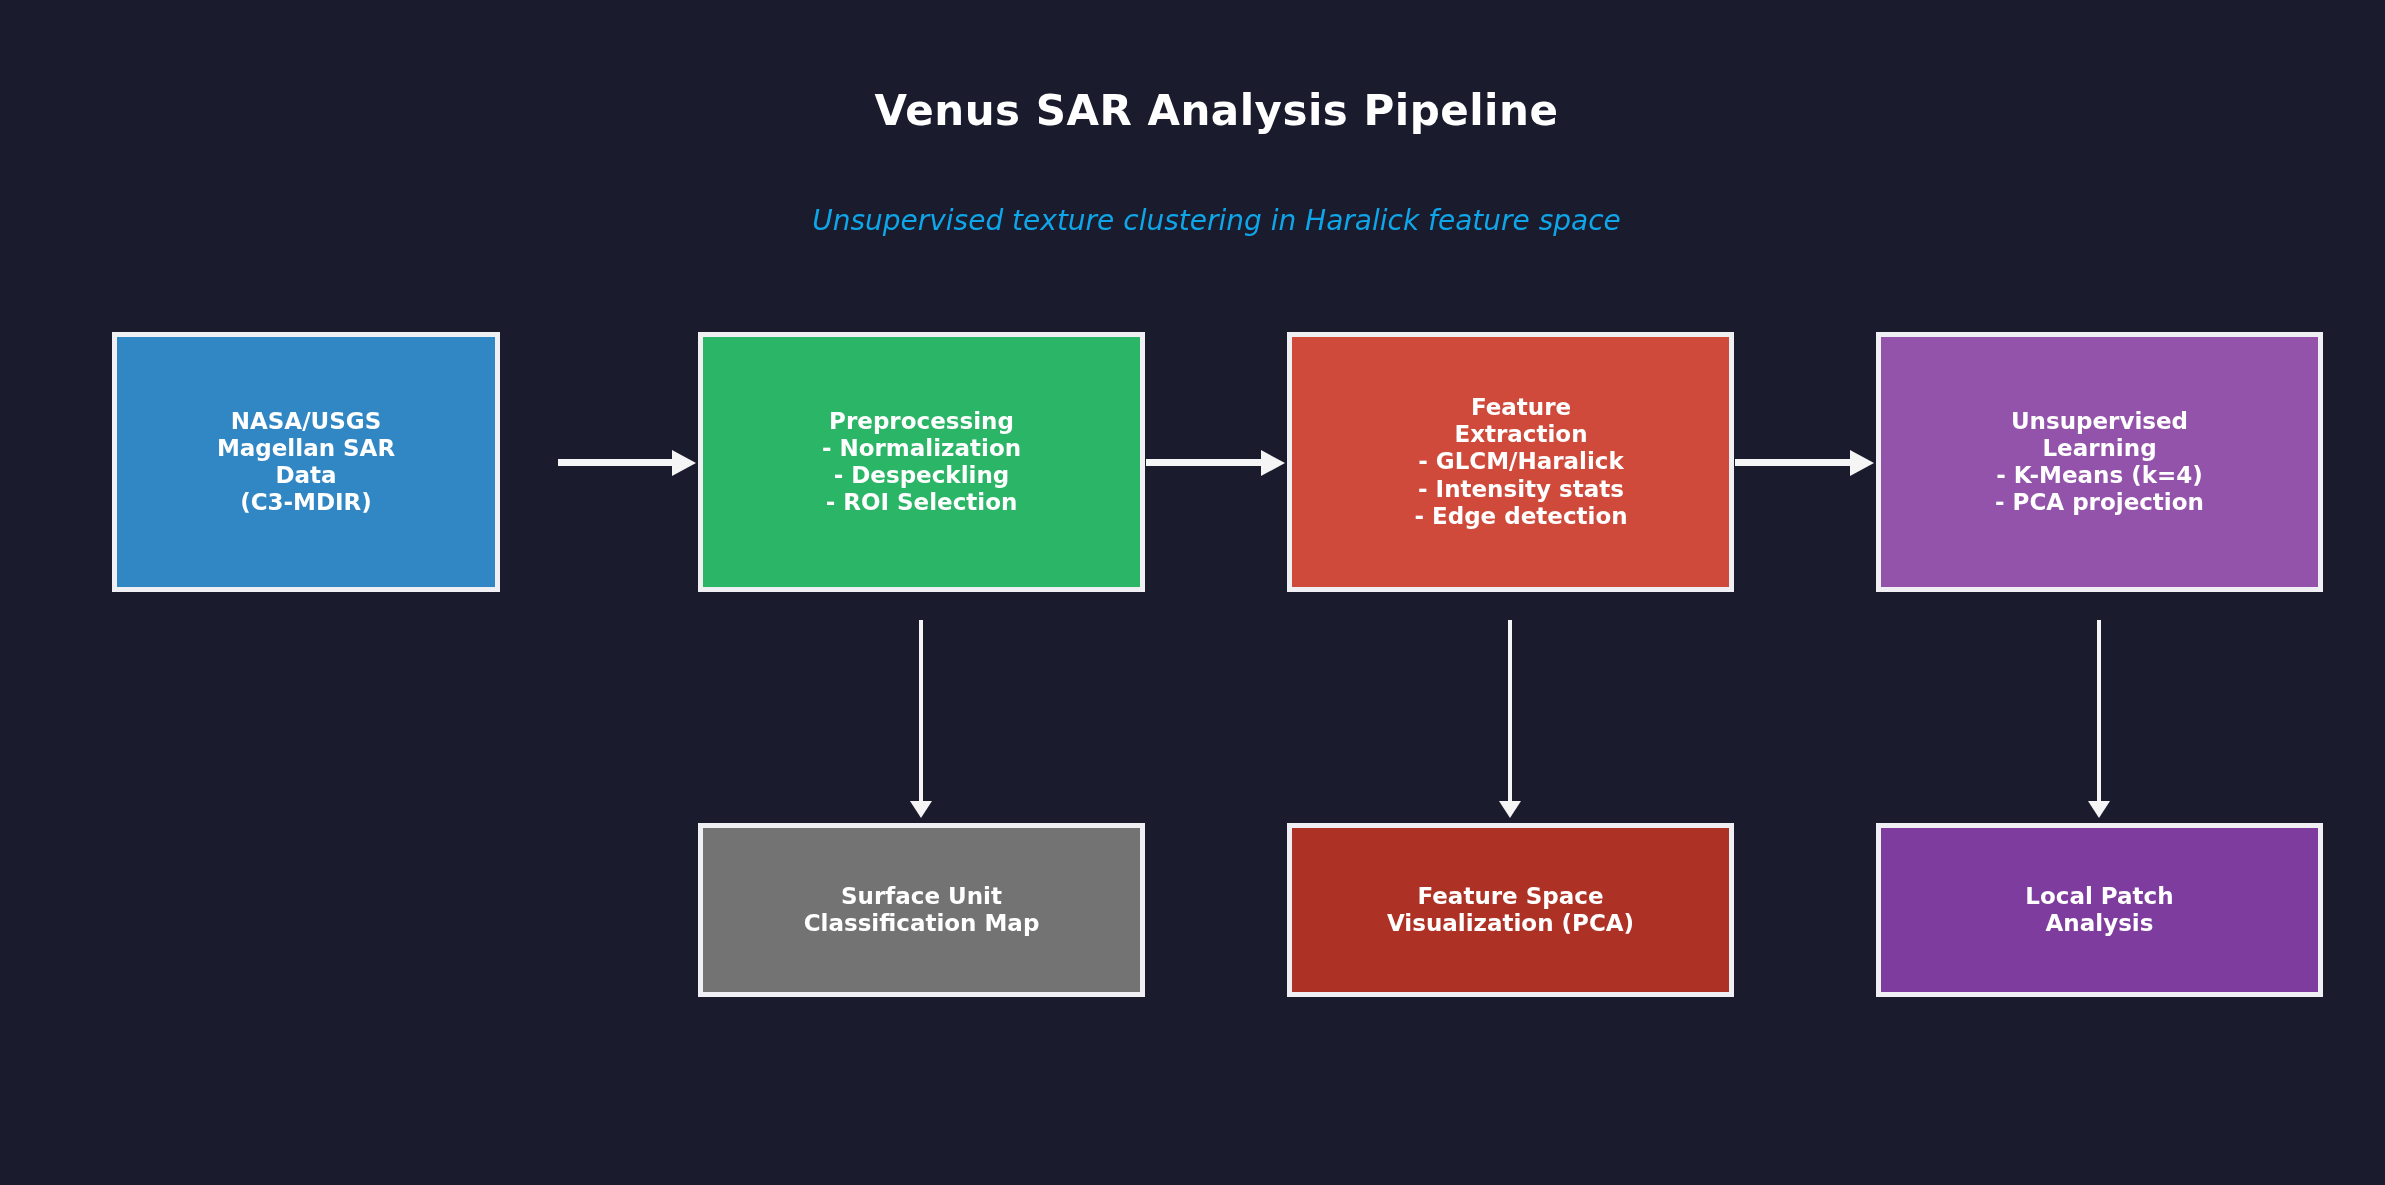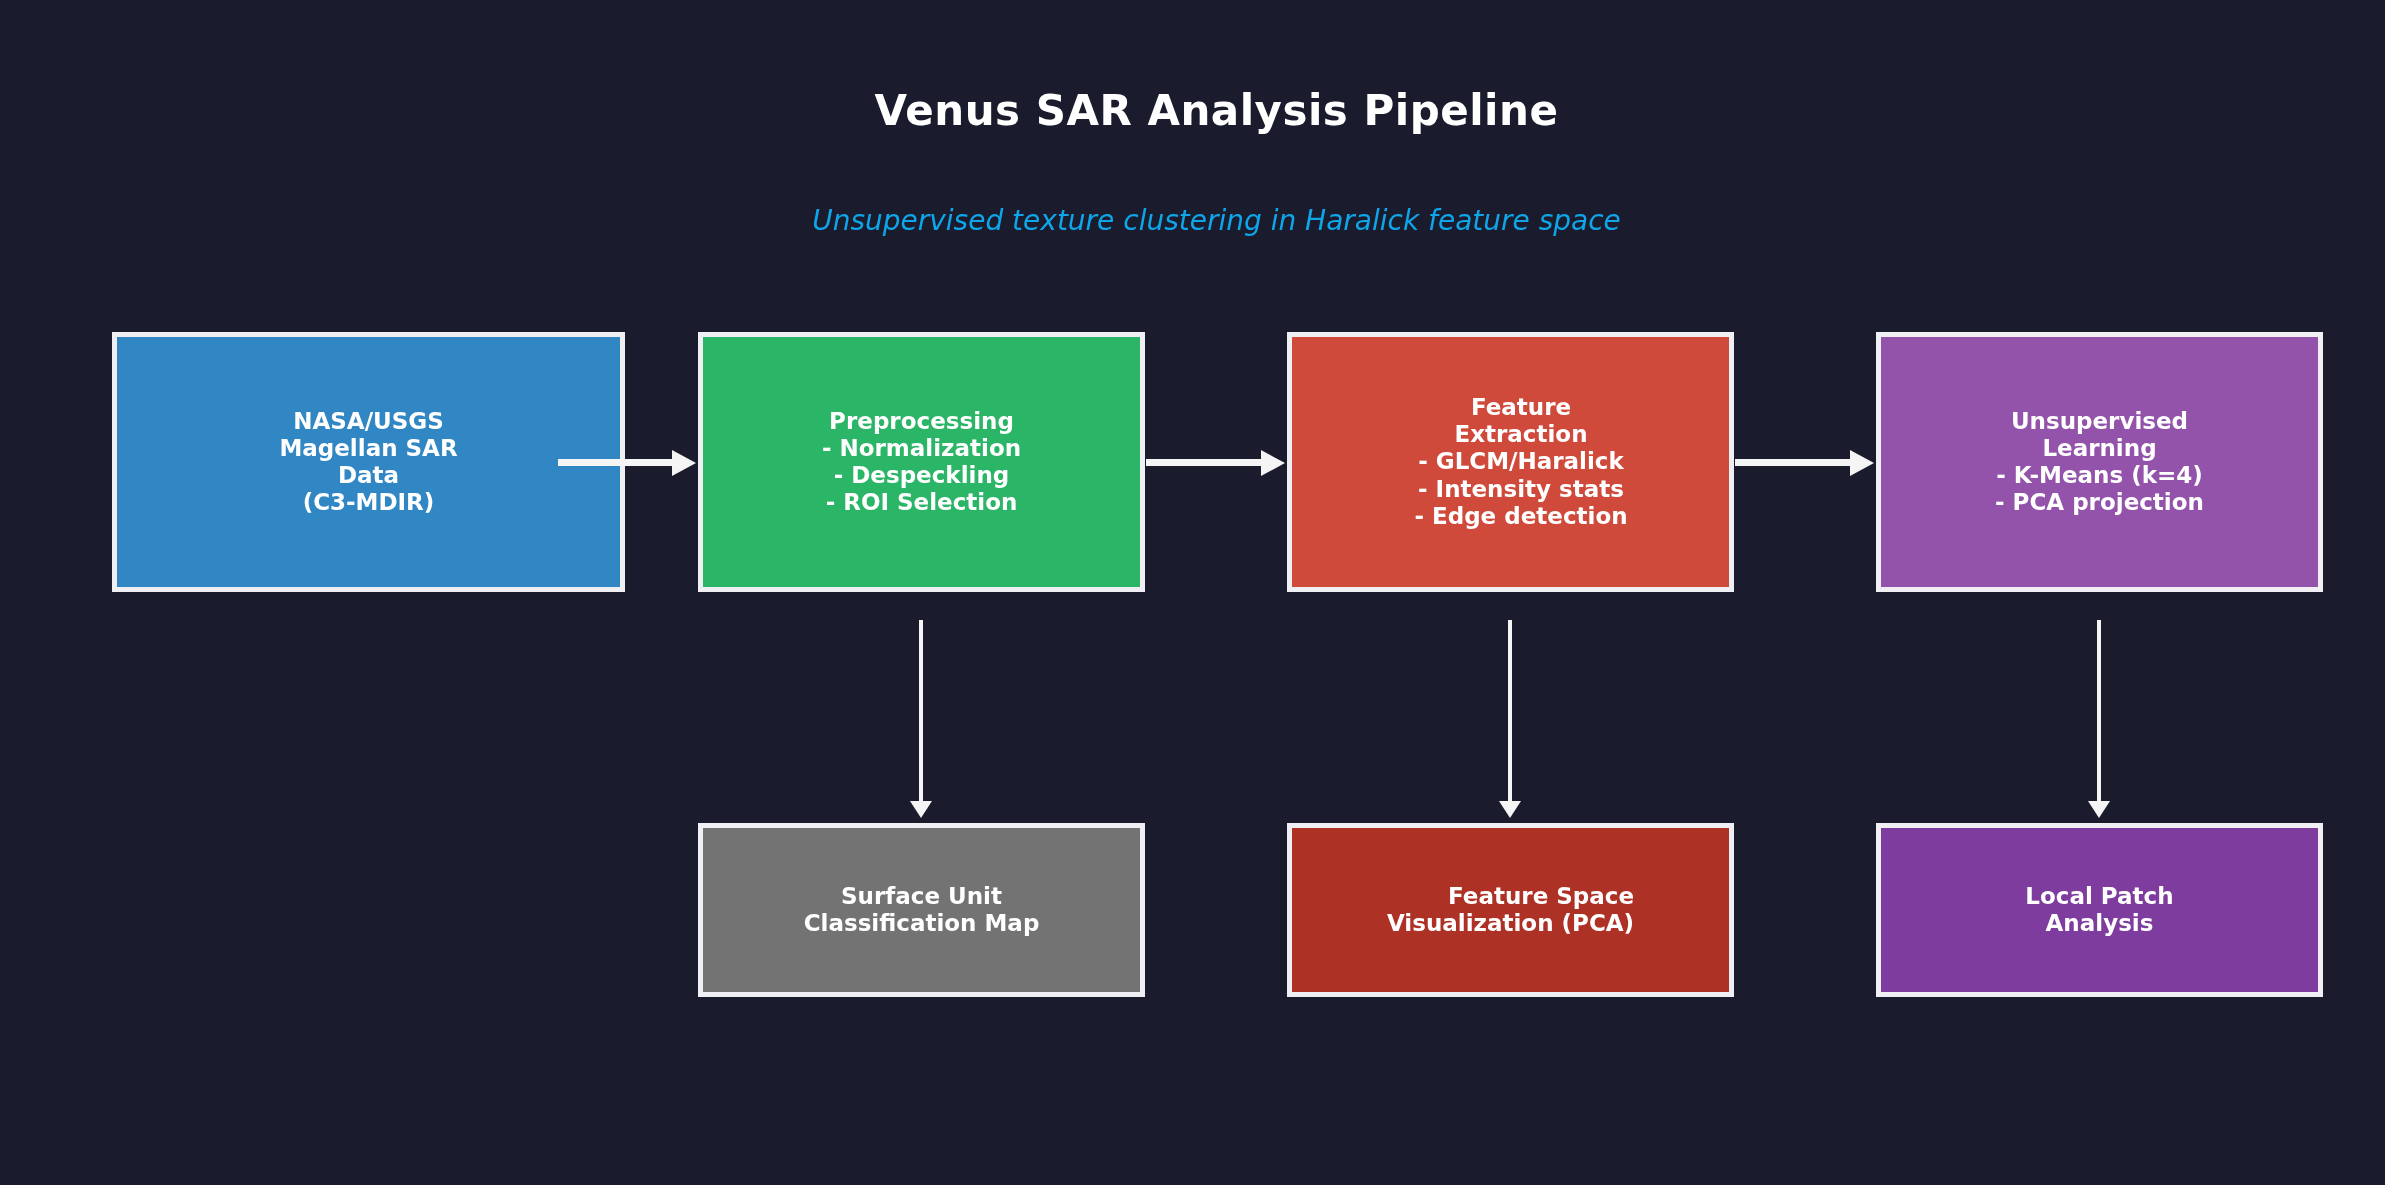--- a/index.html
+++ b/index.html
@@ -45,21 +45,21 @@
     align-items: center;
     justify-content: center;
     text-align: center;
     color: #ffffff;
     font-size: 23px;
     font-weight: bold;
     line-height: 1.18;
     white-space: pre-line;
   }
   
-  .n-source    { left: 88px;   top: 332px; width: 513px; height: 260px; }
+  .n-source    { left: 88px;   top: 332px; width: 388px; height: 260px; }
   .n-preproc   { left: 674px;  top: 332px; width: 447px; height: 260px; }
   .n-feature   { left: 1263px; top: 332px; width: 447px; height: 260px; padding-left: 21px; }
   .n-learning  { left: 1852px; top: 332px; width: 447px; height: 260px; }
   
   .n-map       { left: 674px;  top: 823px; width: 447px; height: 174px; }
   .n-viz       { left: 1263px; top: 823px; width: 447px; height: 174px; }
   .n-patch     { left: 1852px; top: 823px; width: 447px; height: 174px; }
 
   
   .harrow {
@@ -134,21 +134,21 @@
 - Edge detection</div>
 
   <div class="node n-learning" style="background-color: rgb(147, 83, 170);">Unsupervised
 Learning
 - K-Means (k=4)
 - PCA projection</div>
 
   <div class="node n-map" style="background-color: #737373;">Surface Unit
 Classification Map</div>
 
-  <div class="node n-viz" style="background-color: rgb(174, 49, 38); text-align: right;">Feature Space
+  <div class="node n-viz" style="background-color: rgb(174, 49, 38);">Feature Space
 Visualization (PCA)</div>
 
   <div class="node n-patch" style="background-color: rgb(126, 60, 158);">Local Patch
 Analysis</div>
 
   <div class="harrow ha1">
     <div class="shaft"></div>
     <div class="head"></div>
   </div>
   <div class="harrow ha2">

